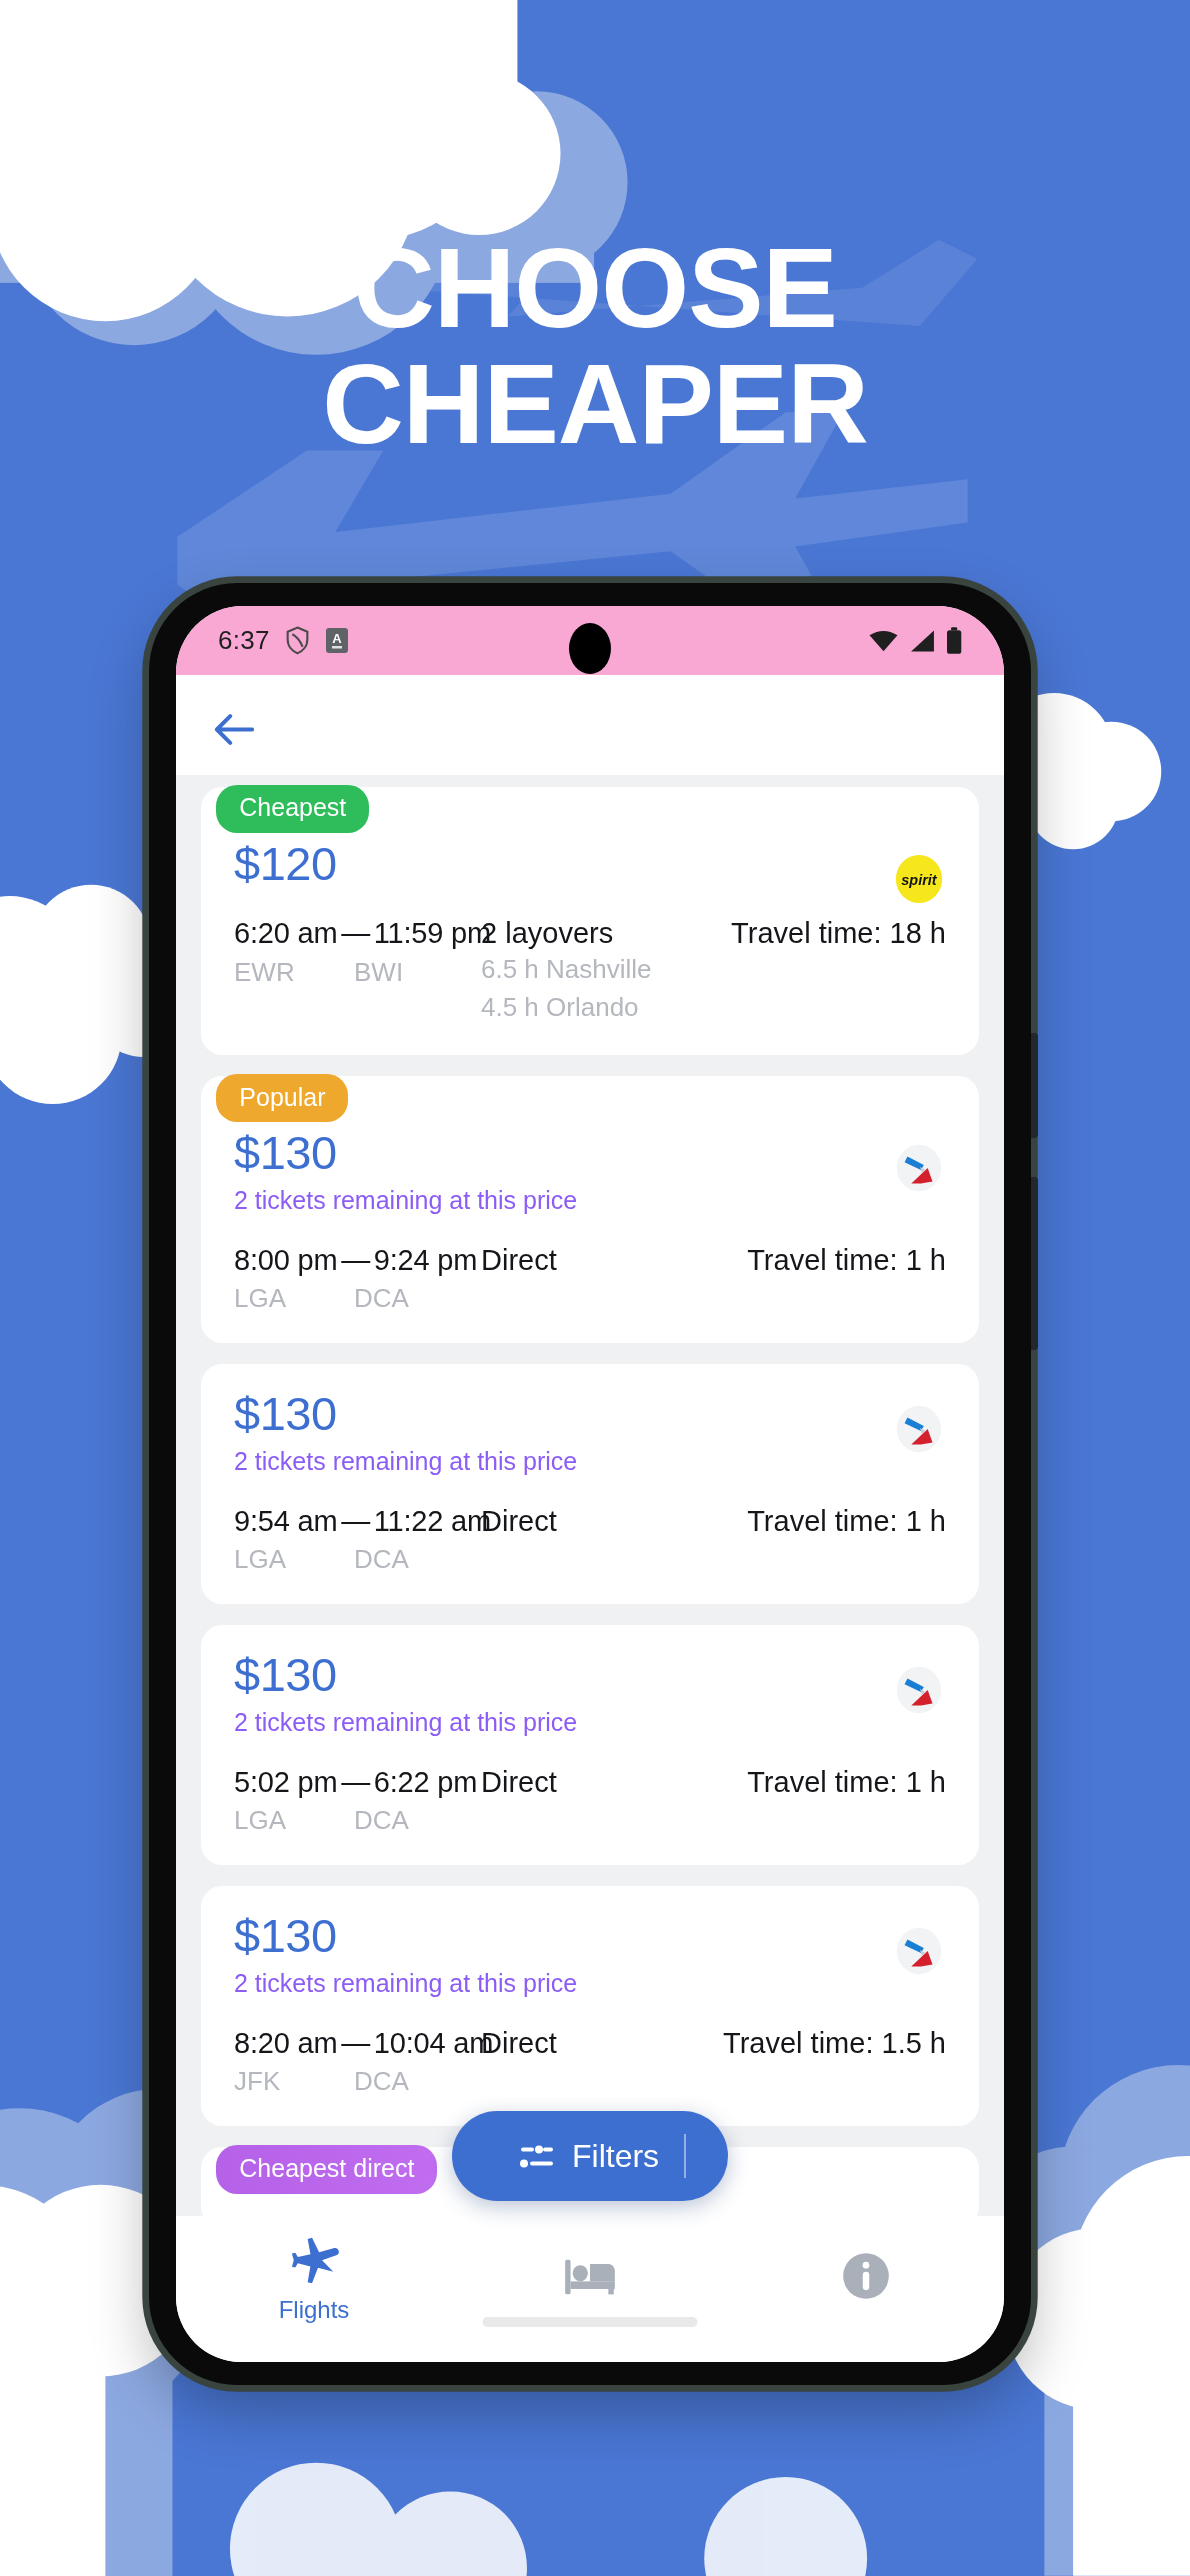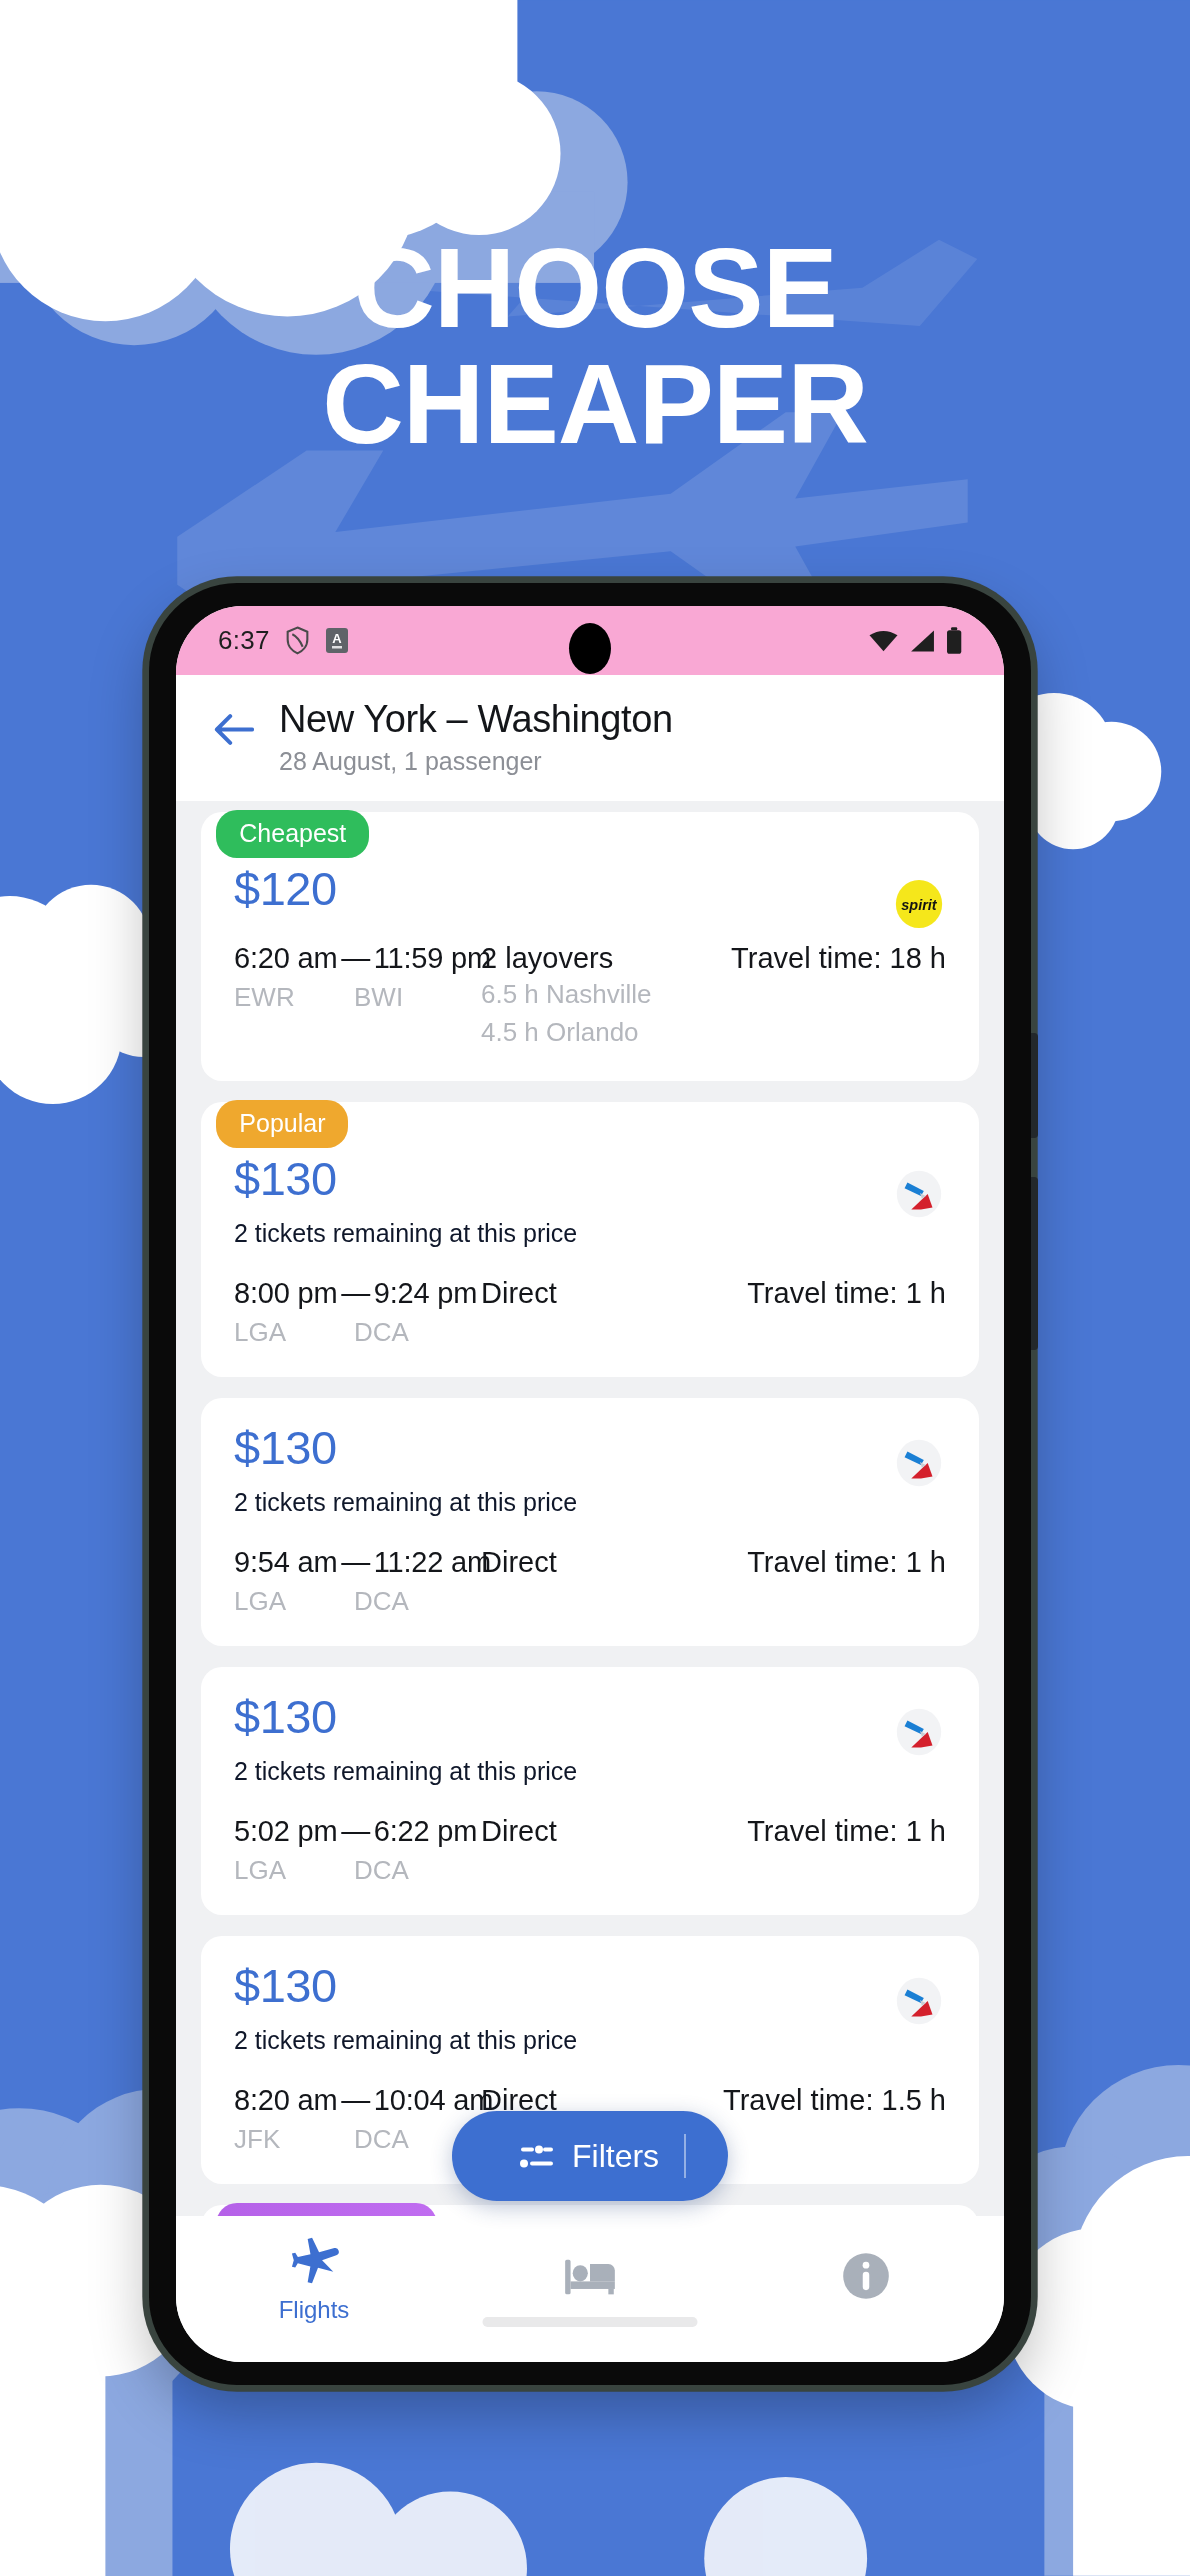--- a/index.html
+++ b/index.html
@@ -87,21 +87,21 @@
     background:#fff; border-radius:21px;
     padding:25px 33px 29px 33px;
     position:relative;
   }
   .card.has-badge { padding-top:52px; }
 
   .price {
     font-size:47px; color:#3d6fd0; letter-spacing:-0.5px;
     line-height:1.05;
   }
-  .warn { font-size:25px; color:#0f172a; margin-top:16px; }
+  .warn { font-size:25px; color:#8b5cf6; margin-top:8px; }
 
   .logo { position:absolute; right:33px; top:38px; }
   .card.has-badge .logo { top:65px; }
 
   .row {
     display:flex; align-items:flex-start; margin-top:29px;
   }
   .col-times { width:247px; flex:0 0 auto; }
   .col-stops { flex:1 1 auto; }
   .col-travel { flex:0 0 auto; text-align:right; }
@@ -278,24 +278,20 @@
           <rect x="1" y="3" width="14" height="23" rx="2.5" fill="#1f1f1f"></rect>
         </svg>
       </div>
     </div>
 
     <div class="appbar">
       <div class="back-arrow">
         <svg width="40" height="33" viewBox="0 0 42 34">
           <path d="M17 3 L3 17 L17 31 M3 17 H40" fill="none" stroke="#3d6fd0" stroke-width="4.2" stroke-linecap="round" stroke-linejoin="round"></path>
         </svg>
-      </div>
-      <div class="appbar-text">
-        <div class="appbar-title">New York – Washington</div>
-        <div class="appbar-sub">28 August, 1 passenger</div>
       </div>
     </div>
 
     <div class="list" id="flight-list">
         <div class="card-wrap">
           <div class="badge green">Cheapest</div>
           <div class="card has-badge">
             <div class="logo"><svg width="54" height="54" viewBox="0 0 56 56">
                 <ellipse cx="28" cy="28" rx="24" ry="25" fill="#f5e71b"></ellipse>
                 <text x="28" y="34" text-anchor="middle" font-size="15" font-style="italic" font-weight="bold" font-family="Liberation Sans, sans-serif" fill="#131313">spirit</text>

